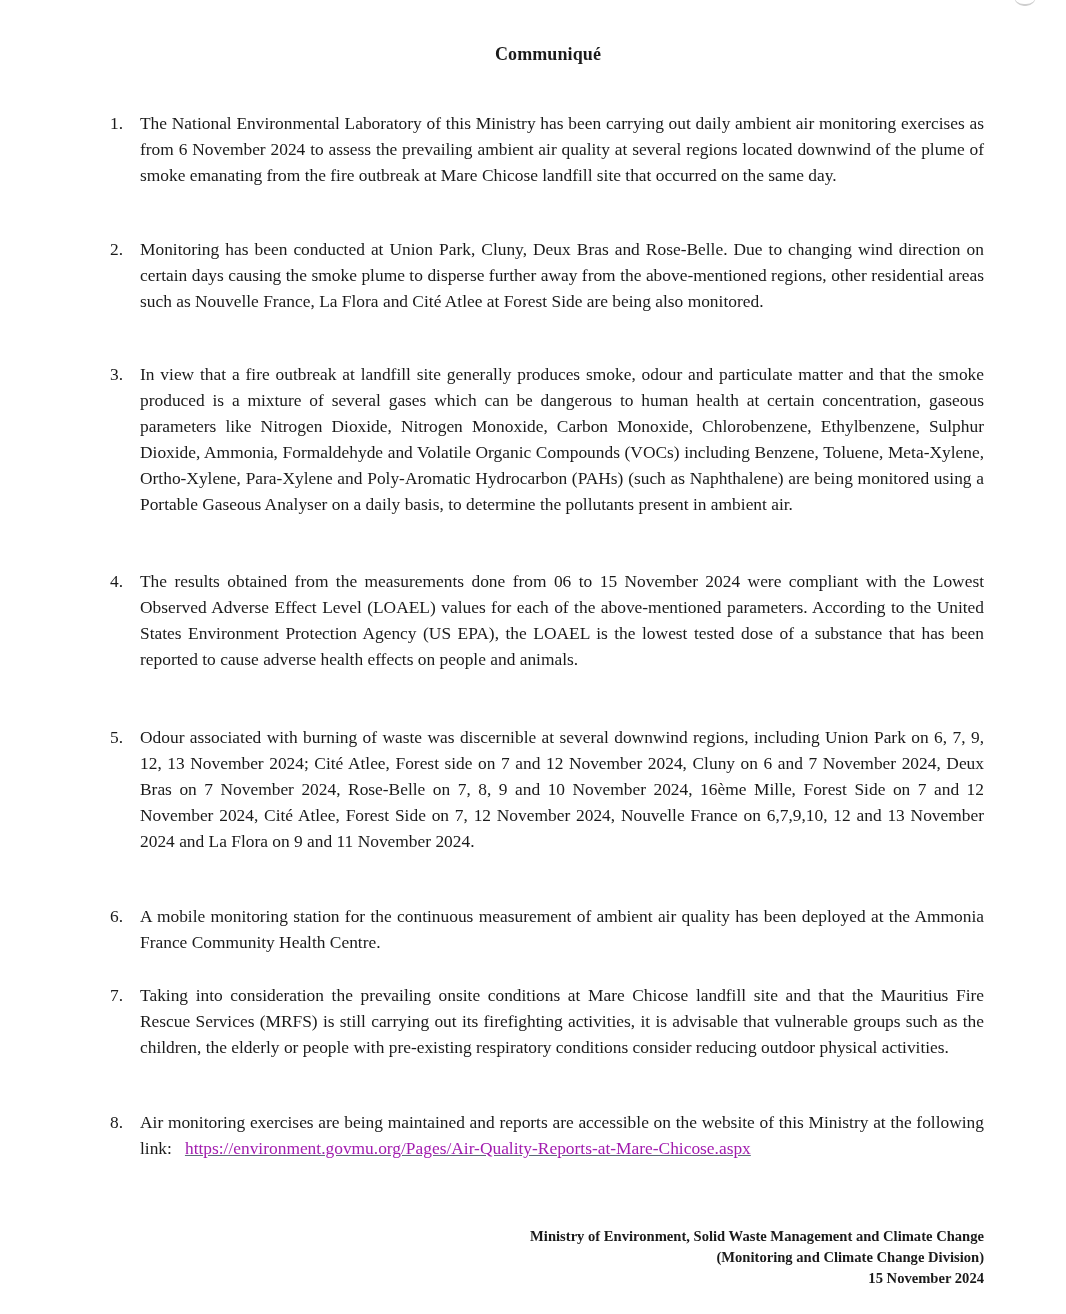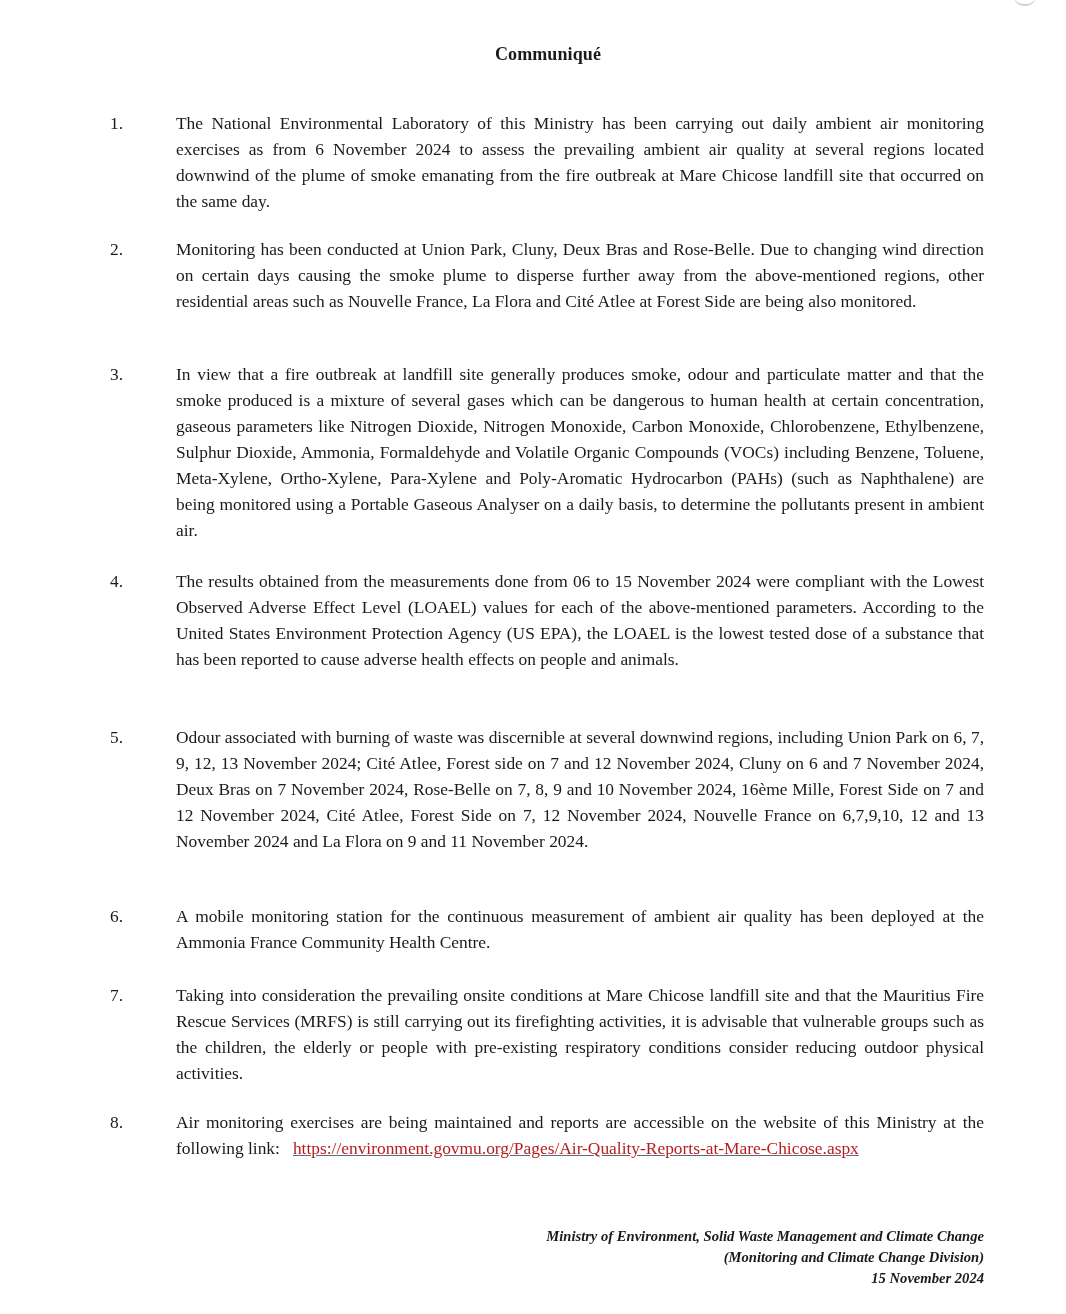--- a/index.html
+++ b/index.html
@@ -41,38 +41,37 @@
       font-size: 17.4px;
       line-height: 26px;
     }
     .para .num {
       position: absolute;
       left: 0;
       top: 0;
       width: 40px;
     }
     .para .body {
-      margin-left: 66px;
+      margin-left: 30px;
       text-align: justify;
       text-align-last: left;
       text-justify: inter-word;
     }
     .link {
-      color: #b91c1c;
+      color: #a21caf;
       text-decoration: underline;
       text-decoration-color: #5b6b78;
       cursor: pointer;
     }
     .signature {
       position: absolute;
       right: 82px;
       top: 1226px;
       text-align: right;
       font-weight: bold;
-      font-style: italic;
       font-size: 14.6px;
       line-height: 21px;
     }
   </style>
 </head>
 <body>
 
 <div class="corner-mark"></div>
 
 <div class="title">Communiqué</div>

